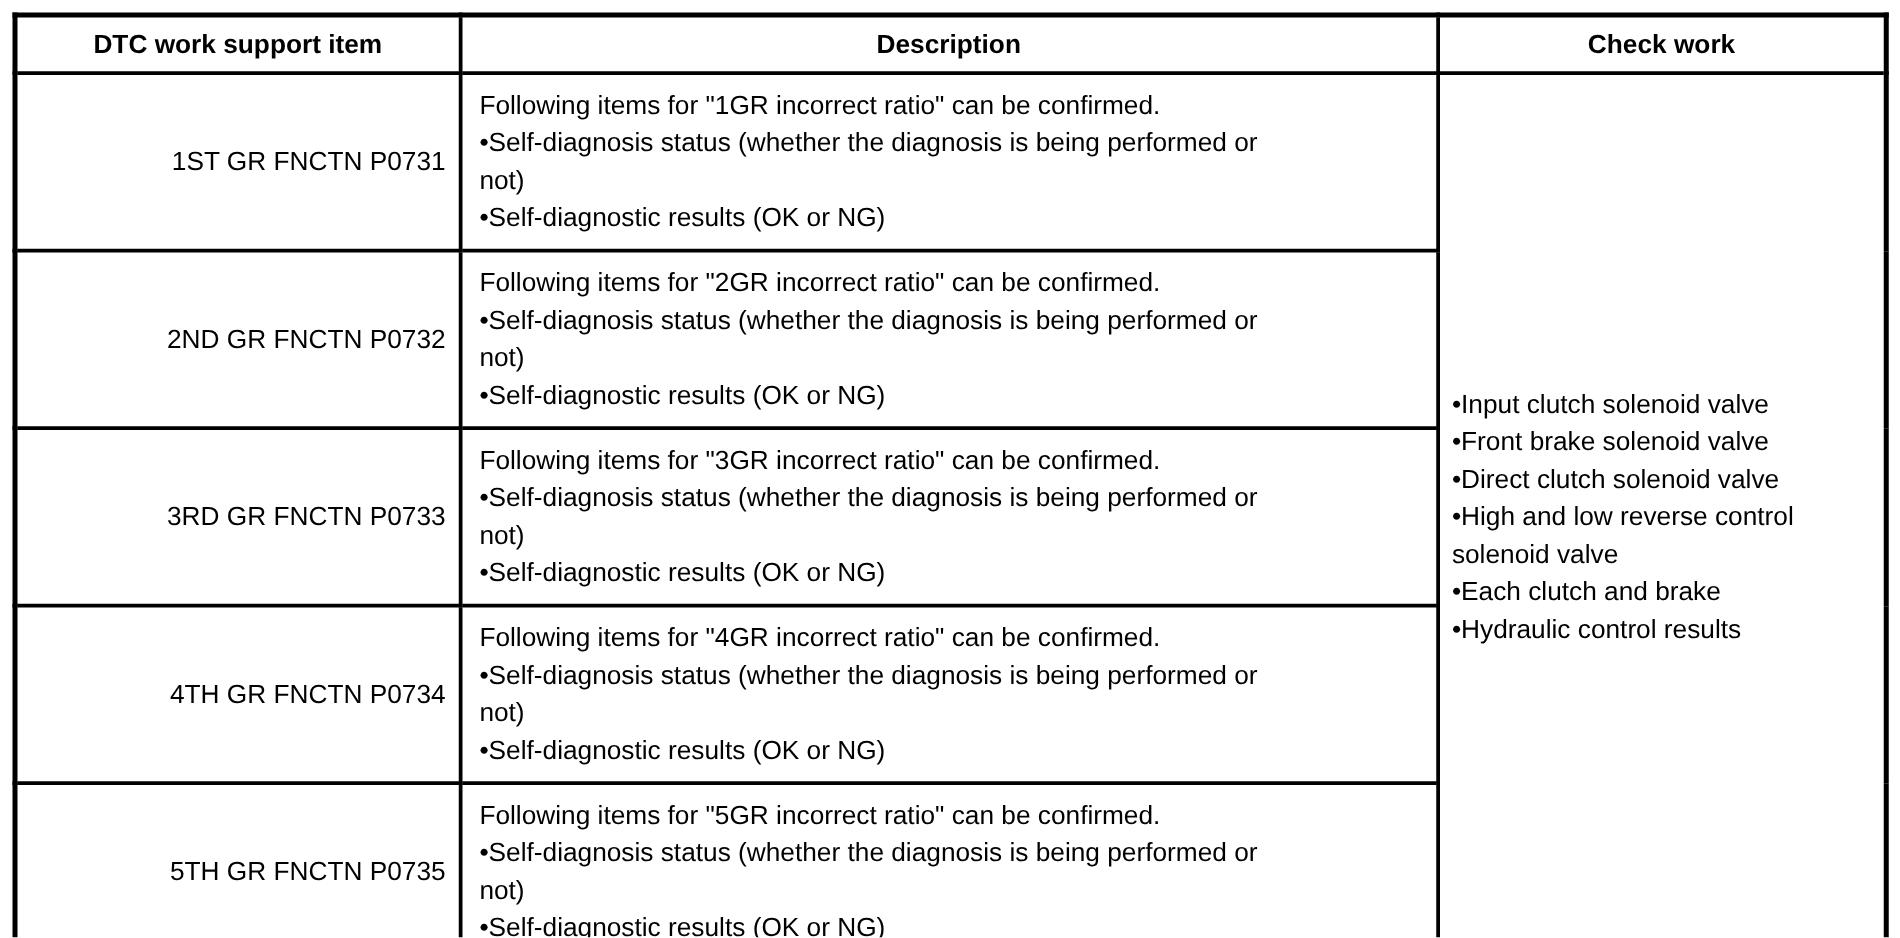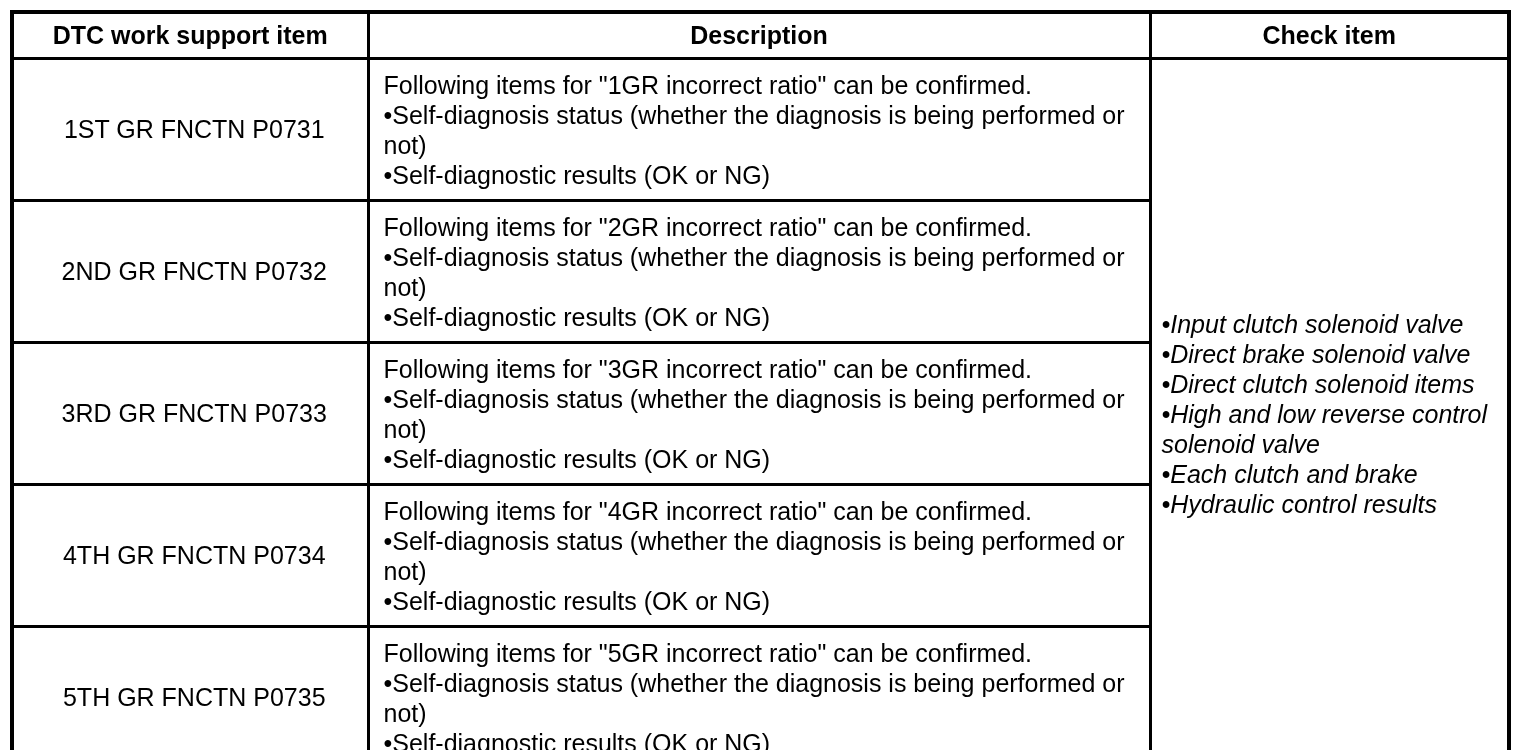--- a/index.html
+++ b/index.html
@@ -25,87 +25,86 @@
     width: 1497px;
     border-collapse: collapse;
     table-layout: fixed;
     background: #ffffff;
     border: 4px solid #000000;
   }
   table.dtc-table th,
   table.dtc-table td {
     border: 3px solid #000000;
     background: #ffffff;
-    font-size: 25px;
+    font-size: 21px;
     vertical-align: middle;
     overflow: hidden;
   }
   col.c-item  { width: 356px; }
   col.c-desc  { width: 782px; }
   col.c-check { width: 359px; }
   th.header-cell {
     height: 39px;
     font-weight: bold;
     text-align: center;
     font-size: 22px;
     padding: 2px 4px;
   }
   td.item-cell {
     height: 131px;
     padding: 4px 10px 4px 18px;
-    text-align: center;
+    text-align: right;
     white-space: nowrap;
   }
   td.desc-cell {
     padding: 6px 10px 6px 14px;
     text-align: left;
   }
   .desc-line {
     line-height: 30px;
   }
   td.check-cell {
     padding: 4px 6px 4px 10px;
     vertical-align: middle;
   }
   .check-line {
     line-height: 30px;
-    font-style: italic;
   }
 </style>
 </head>
 <body>
 
 <div class="page">
   <table class="dtc-table">
     <colgroup>
       <col class="c-item">
       <col class="c-desc">
       <col class="c-check">
     </colgroup>
     <thead>
       <tr>
         <th class="header-cell">DTC work support item</th>
         <th class="header-cell">Description</th>
-        <th class="header-cell">Check item</th>
+        <th class="header-cell">Check work</th>
       </tr>
     </thead>
     <tbody>
 
     <tr>
           <td class="item-cell">1ST GR FNCTN P0731</td>
           <td class="desc-cell">
             <div class="desc-line">Following items for "1GR incorrect ratio" can be confirmed.</div>
             <div class="desc-line">•Self-diagnosis status (whether the diagnosis is being performed or</div>
             <div class="desc-line">not)</div>
             <div class="desc-line">•Self-diagnostic results (OK or NG)</div>
           </td>
           <td class="check-cell" rowspan="5">
             <div class="check-line">•Input clutch solenoid valve</div>
-            <div class="check-line">•Direct brake solenoid valve</div>
-            <div class="check-line">•Direct clutch solenoid items</div>
+            <div class="check-line">•Front brake solenoid valve</div>
+            <div class="check-line">•Direct clutch solenoid valve</div>
             <div class="check-line">•High and low reverse control solenoid valve</div>
             <div class="check-line">•Each clutch and brake</div>
             <div class="check-line">•Hydraulic control results</div>
           </td>
         </tr>
         <tr>
           <td class="item-cell">2ND GR FNCTN P0732</td>
           <td class="desc-cell">
             <div class="desc-line">Following items for "2GR incorrect ratio" can be confirmed.</div>
             <div class="desc-line">•Self-diagnosis status (whether the diagnosis is being performed or</div>

